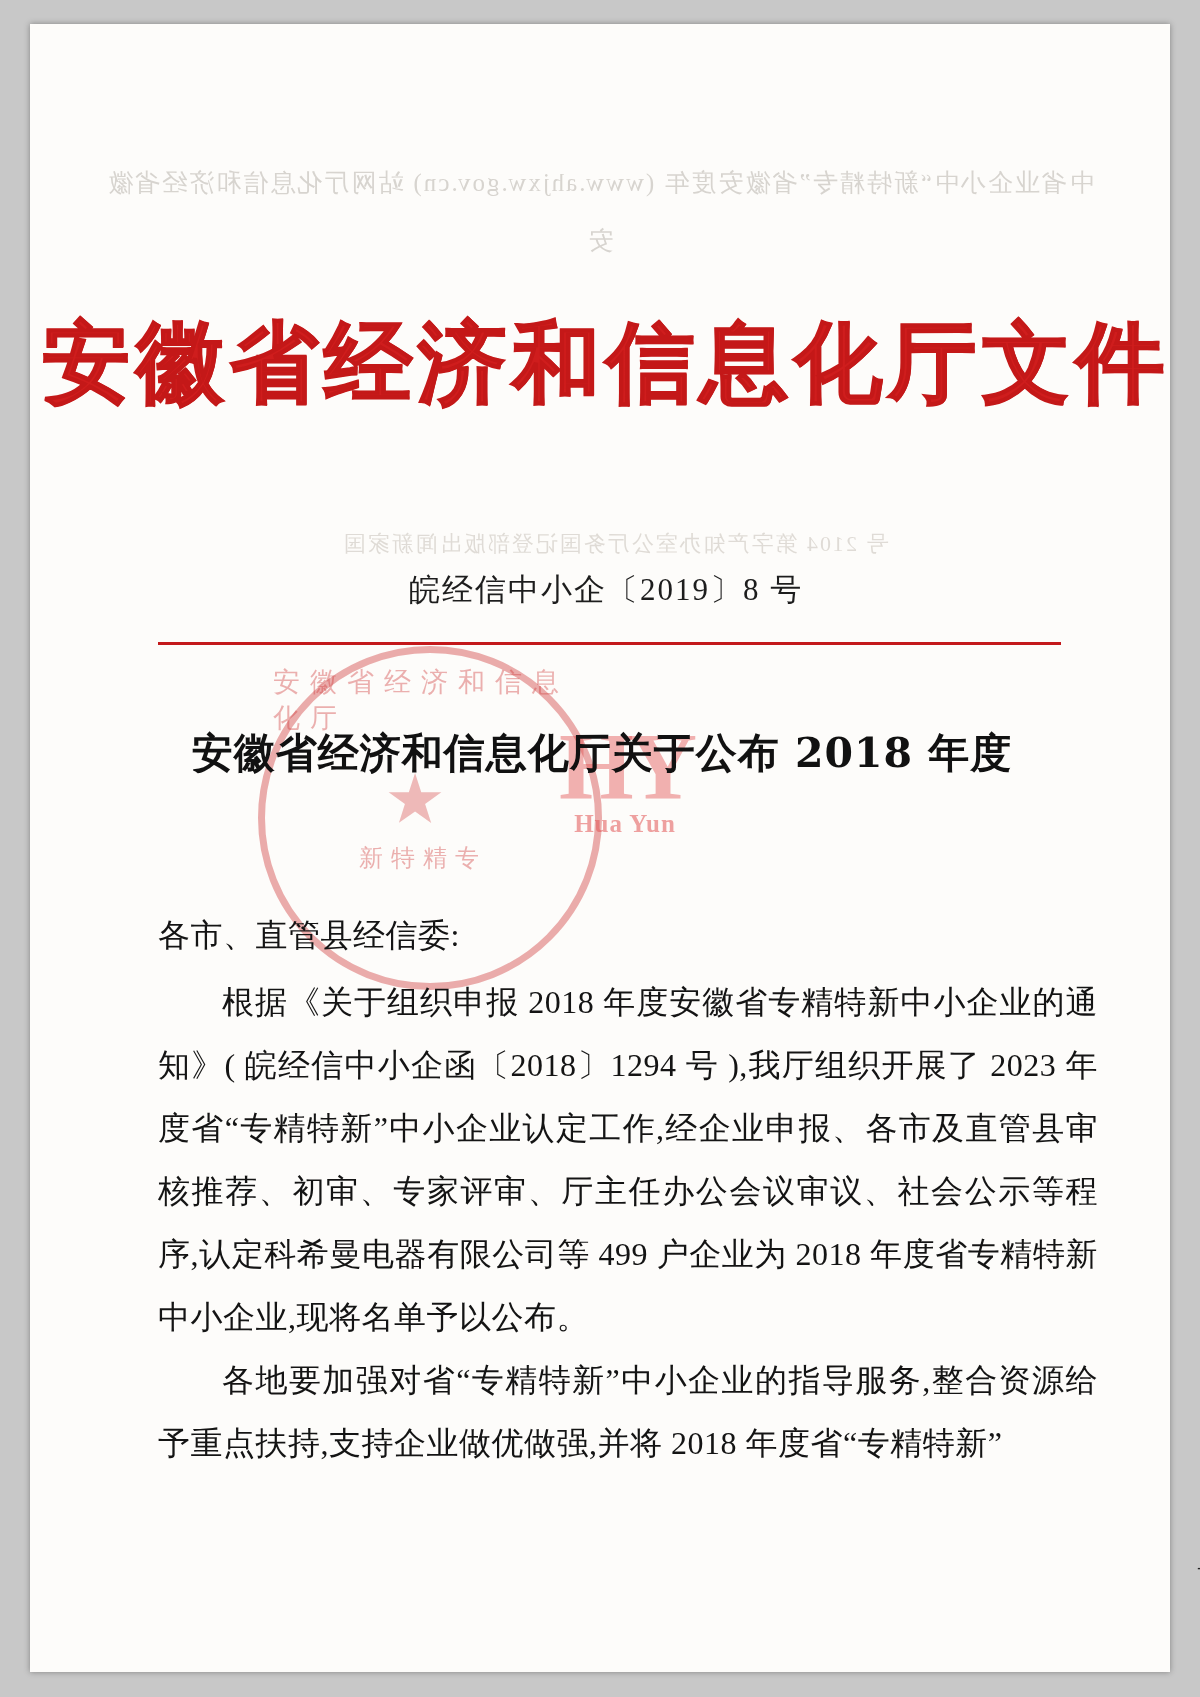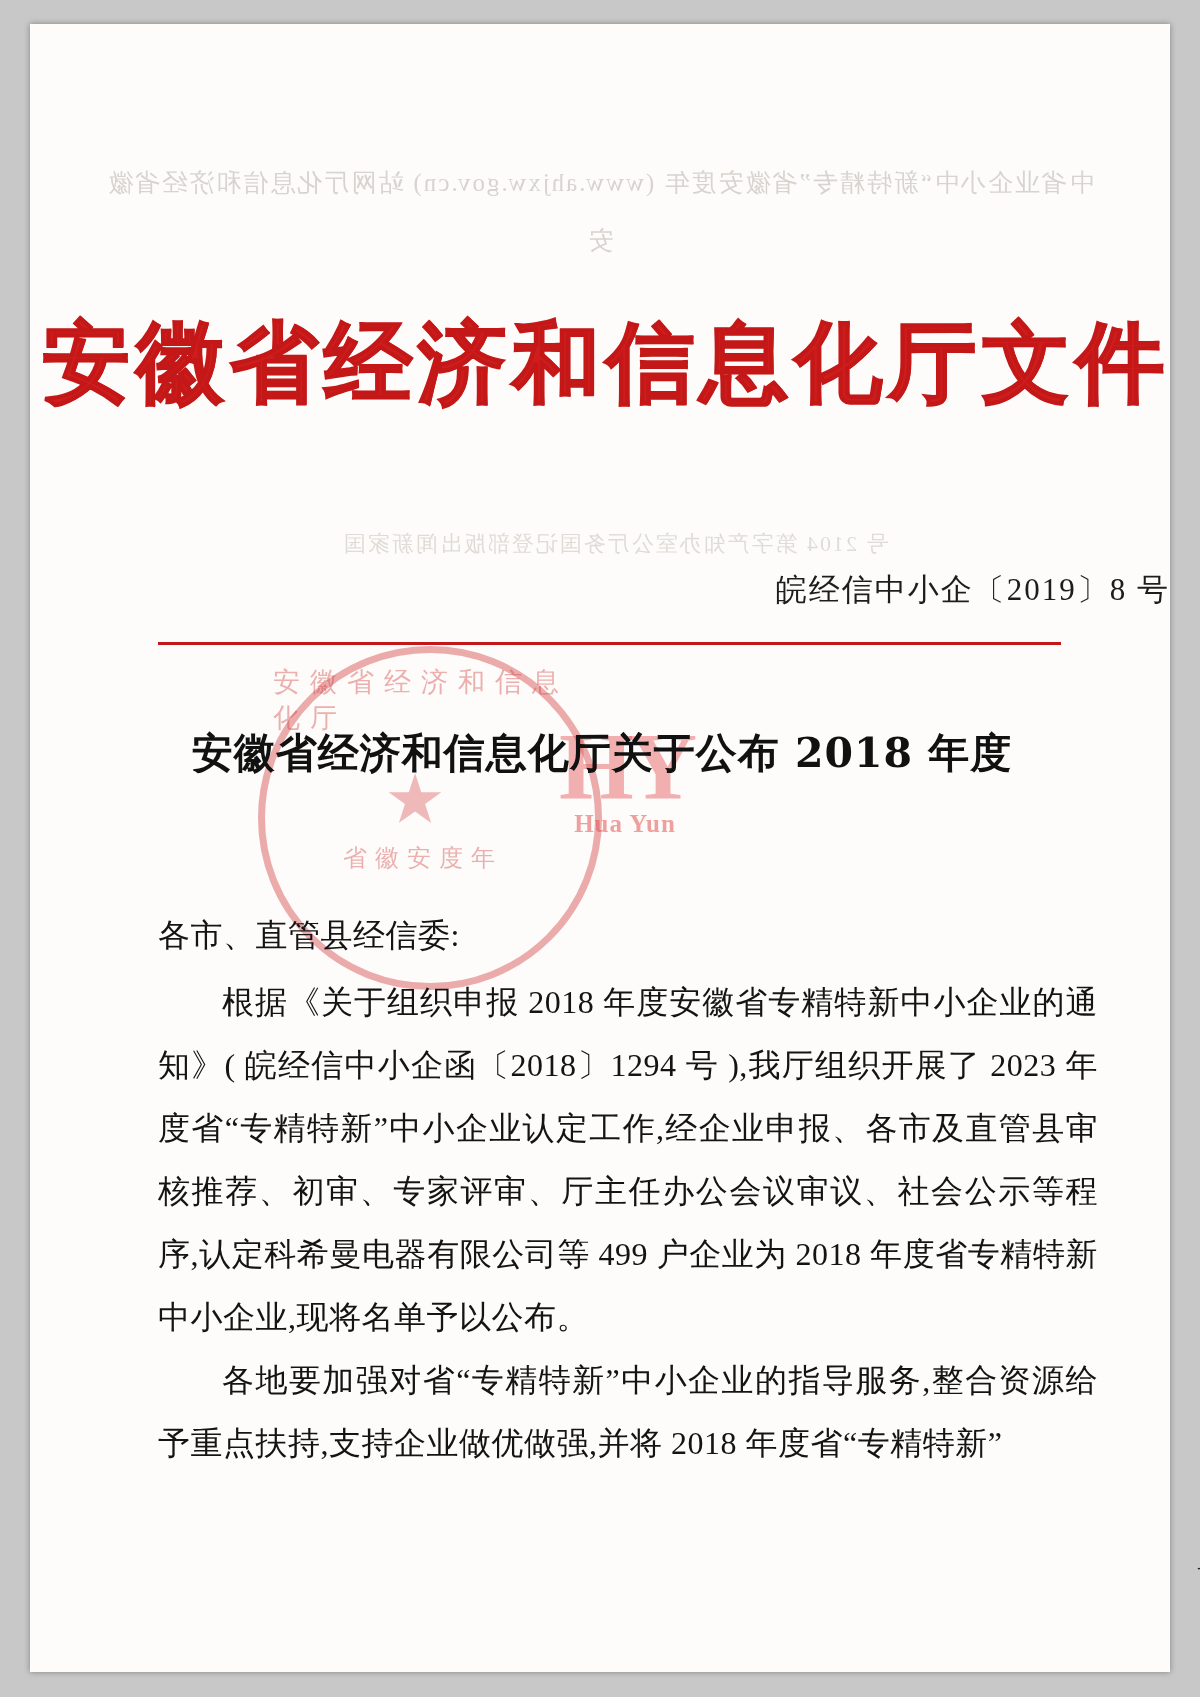--- a/index.html
+++ b/index.html
@@ -70,21 +70,21 @@
     letter-spacing: 6px;
     line-height: 1.1;
     text-shadow: 0 0 1px #cf1d1d, 1px 0 0 #b81414;
     -webkit-text-stroke: 1.6px #c41818;
   }
   .docnum {
     position: absolute;
     left: 12px;
     right: 0;
     top: 545px;
-    text-align: right;
+    text-align: center;
     font-size: 31px;
     color: #1d1d1d;
     letter-spacing: 2px;
     font-family: "Liberation Serif", serif;
   }
   .redline {
     position: absolute;
     left: 128px;
     width: 903px;
     top: 618px;
@@ -211,21 +211,21 @@
 
     <div class="masthead">安徽省经济和信息化厅文件</div>
 
     <div class="docnum">皖经信中小企〔2019〕8 号</div>
 
     <div class="redline"></div>
 
     <div class="seal"></div>
     <div class="seal-text">安徽省经济和信息化厅</div>
     <div class="seal-star">★</div>
-    <div class="seal-sub">省徽安度年</div>
+    <div class="seal-sub">新特精专</div>
 
     <div class="watermark">
       <div class="wm-mark">HY</div>
       <div class="wm-en">Hua Yun</div>
     </div>
 
     <div class="doctitle">
       <div>安徽省经济和信息化厅关于公布 2018 年度</div>
     </div>
 

